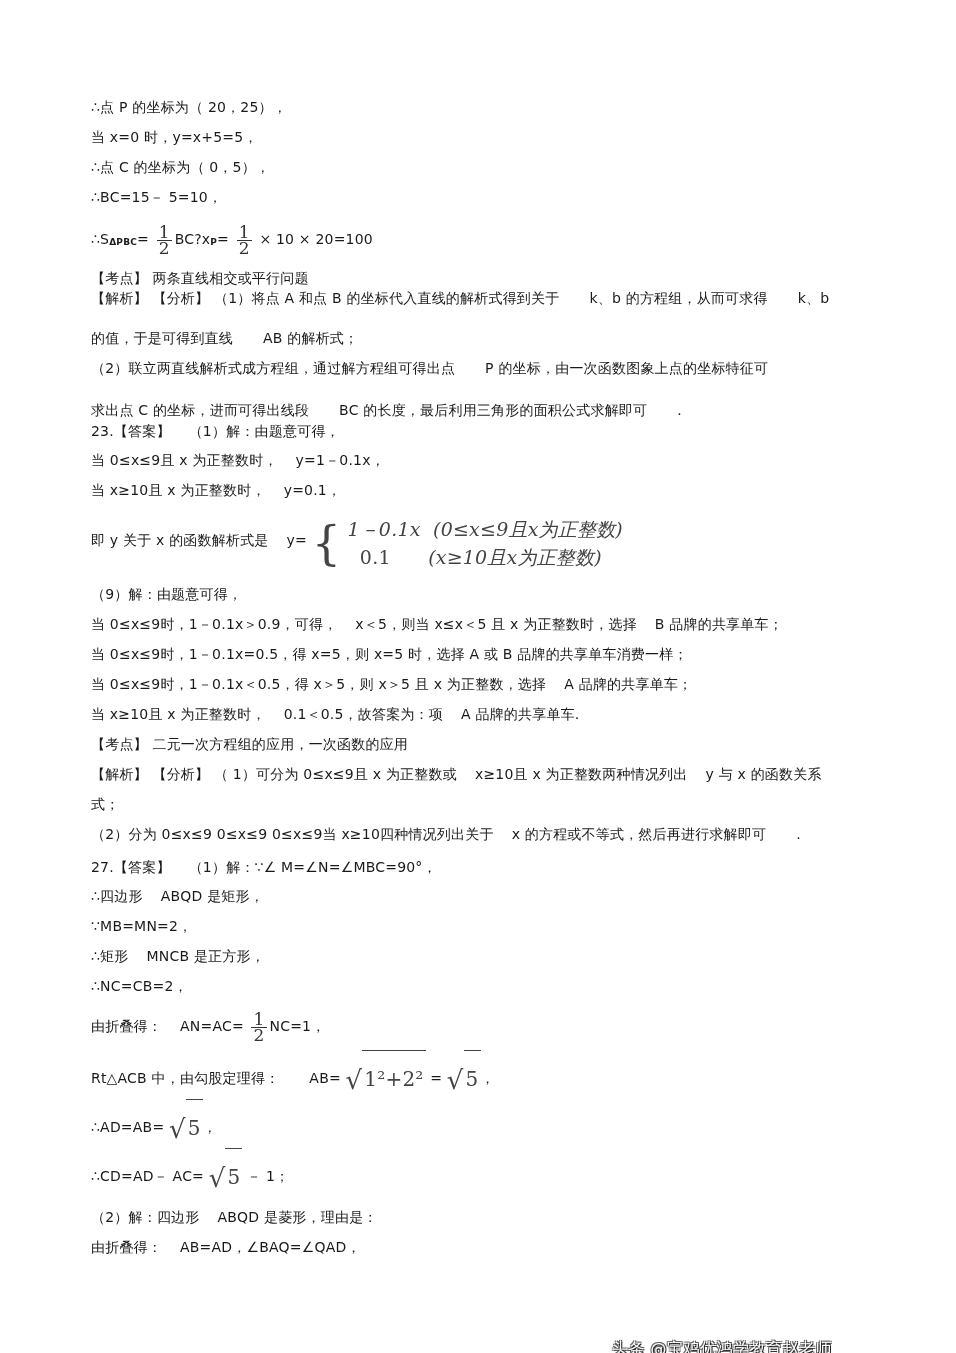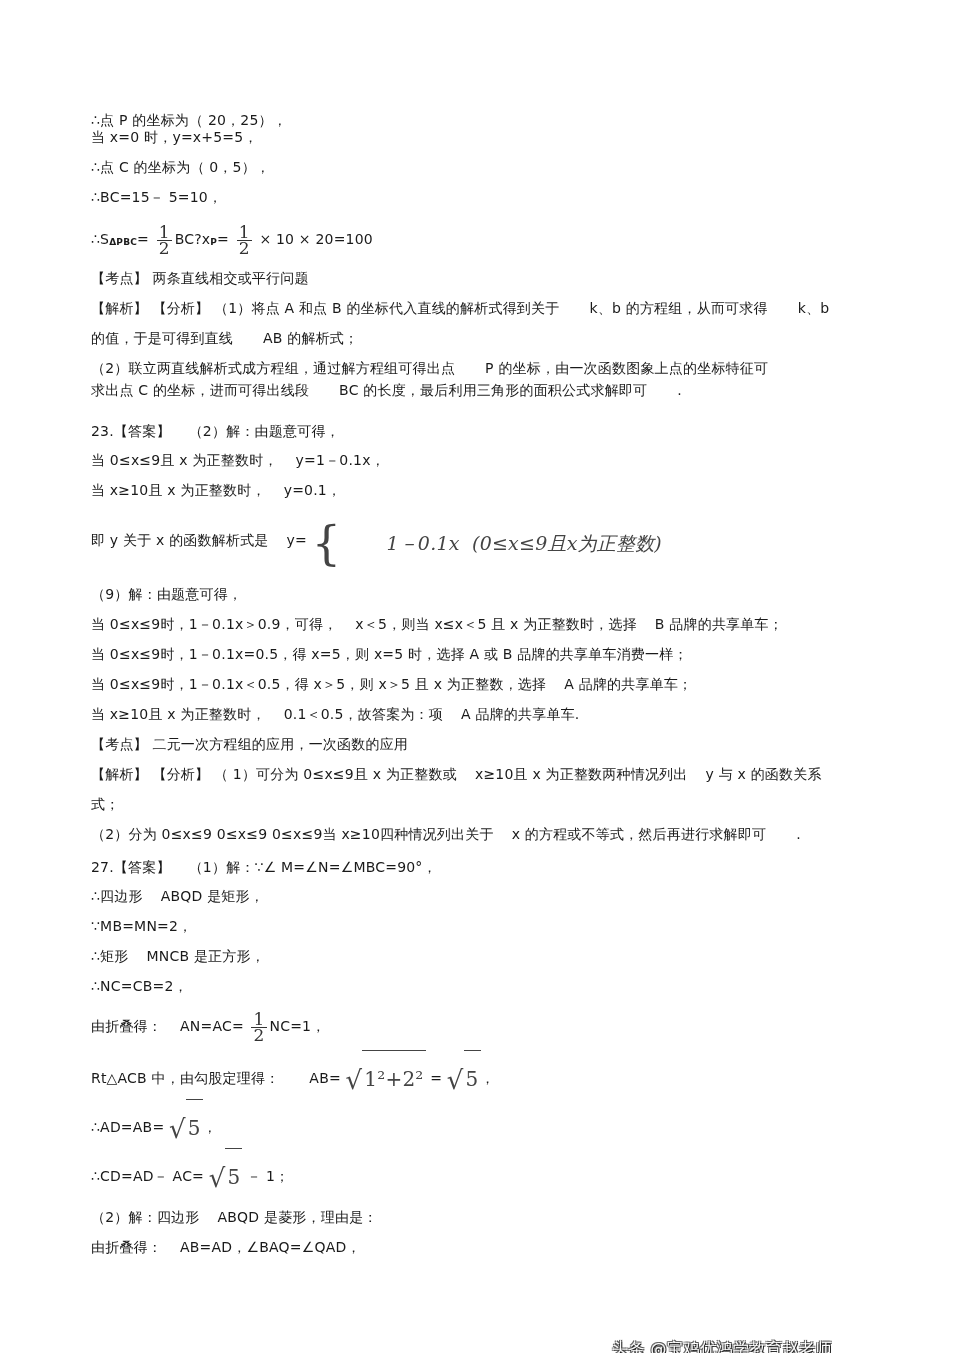--- a/index.html
+++ b/index.html
@@ -29,81 +29,82 @@
     font-size: 20px; color: #444;
   }
   .sqrt .rad { font-size: 26px; vertical-align: -3px; }
   .sqrt .body { border-top: 1.3px solid #444; padding: 16px 2px; }
   .piece {
     display: inline-block; vertical-align: middle;
     font-family: "DejaVu Serif", "Liberation Serif", serif;
     color: #444; font-size: 19px;
   }
   .brace { font-size: 46px; line-height: 46px; vertical-align: middle; font-weight: 200; color: #444; }
-  .cases { display: inline-block; vertical-align: middle; line-height: 28px; margin-left: 39px; }
+  .cases { display: inline-block; vertical-align: middle; line-height: 28px; }
   .cases i { font-style: italic; }
   .watermark {
     position: absolute; left: 612px; top: 1303px;
     font-size: 16px; color: #ffffff; letter-spacing: 0.5px;
     text-shadow: 1px 1px 0 #222, -1px -1px 0 #666, 1px -1px 0 #555, -1px 1px 0 #555;
     white-space: nowrap;
     margin-top: 36px;
   }
 </style>
 </head>
 <body>
 
 <div>
 
-  <div class="line" style="top:110px">∴点 P 的坐标为（ 20，25），</div>
+  <div class="line" style="top:97px">∴点 P 的坐标为（ 20，25），</div>
   <div class="line" style="top:127px">当 x=0 时，y=x+5=5，</div>
   <div class="line" style="top:157px">∴点 C 的坐标为（ 0，5），</div>
   <div class="line" style="top:187px">∴BC=15－ 5=10，</div>
 
   <div class="line" style="top:222px; line-height:34px">
     <span>∴S</span><span class="sub">ΔPBC</span><span>=</span>
     <span class="frac"><span class="num">1</span><span class="den">2</span></span><span>BC?x</span><span class="sub">P</span><span>=</span>
     <span class="frac"><span class="num">1</span><span class="den">2</span></span>
     <span>× 10 × 20=100</span>
   </div>
 
   <div class="line" style="top:268px">
     <span>【考点】</span>
     <span>两条直线相交或平行问题</span>
   </div>
-  <div class="line" style="top:298px">
+  <div class="line" style="top:288px">
     <span>【解析】</span>
     <span>【分析】</span>
     <span>（1）将点 A 和点 B 的坐标代入直线的解析式得到关于</span><span class="gap-l"></span><span>k、b 的方程组，从而可求得</span><span class="gap-l"></span><span>k、b</span>
   </div>
   <div class="line" style="top:328px">
     <span>的值，于是可得到直线</span><span class="gap-l"></span><span>AB 的解析式；</span>
   </div>
   <div class="line" style="top:358px">
     <span>（2）联立两直线解析式成方程组，通过解方程组可得出点</span><span class="gap-l"></span><span>P 的坐标，由一次函数图象上点的坐标特征可</span>
   </div>
-  <div class="line" style="top:380px">
+  <div class="line" style="top:400px">
     <span>求出点 C 的坐标，进而可得出线段</span><span class="gap-l"></span><span>BC 的长度，最后利用三角形的面积公式求解即可</span><span class="gap-l"></span><span>.</span>
   </div>
 
   <div class="line" style="top:421px">
-    <span>23.【答案】</span><span class="gap"></span><span>（2）解：由题意可得，</span>
+    <span>23.【答案】</span><span class="gap"></span><span>（1）解：由题意可得，</span>
   </div>
   <div class="line" style="top:450px">
     <span>当 0≤x≤9且 x 为正整数时，</span><span class="gap"></span><span>y=1－0.1x，</span>
   </div>
   <div class="line" style="top:480px">
     <span>当 x≥10且 x 为正整数时，</span><span class="gap"></span><span>y=0.1，</span>
   </div>
   <div class="line" style="top:510px; line-height:60px">
     <span>即 y 关于 x 的函数解析式是</span><span class="gap"></span><span>y=</span>
     <span class="piece">
       <span class="brace">{</span>
       <span class="cases">
         <span style="display:block"><i>1－0.1x</i>&nbsp;&nbsp;<i>(0≤x≤9且x为正整数)</i></span>
+        <span style="display:block">&nbsp;&nbsp;<span>0.1</span>&nbsp;&nbsp;&nbsp;&nbsp;&nbsp;&nbsp;<i>(x≥10且x为正整数)</i></span>
       </span>
     </span>
   </div>
 
   <div class="line" style="top:584px">（9）解：由题意可得，</div>
   <div class="line" style="top:614px">
     <span>当 0≤x≤9时，1－0.1x＞0.9，可得，</span><span class="gap"></span><span>x＜5，则当 x≤x＜5 且 x 为正整数时，选择</span><span class="gap"></span><span>B 品牌的共享单车；</span>
   </div>
   <div class="line" style="top:644px">
     <span>当 0≤x≤9时，1－0.1x=0.5，得 x=5，则 x=5 时，选择</span>&nbsp;<span>A 或 B 品牌的共享单车消费一样；</span>

